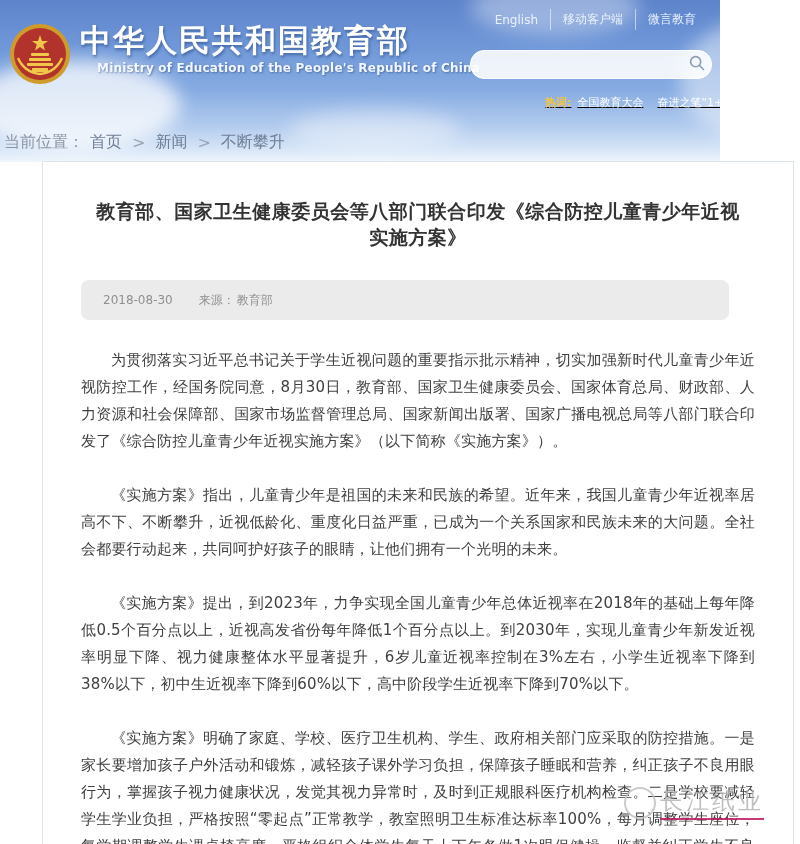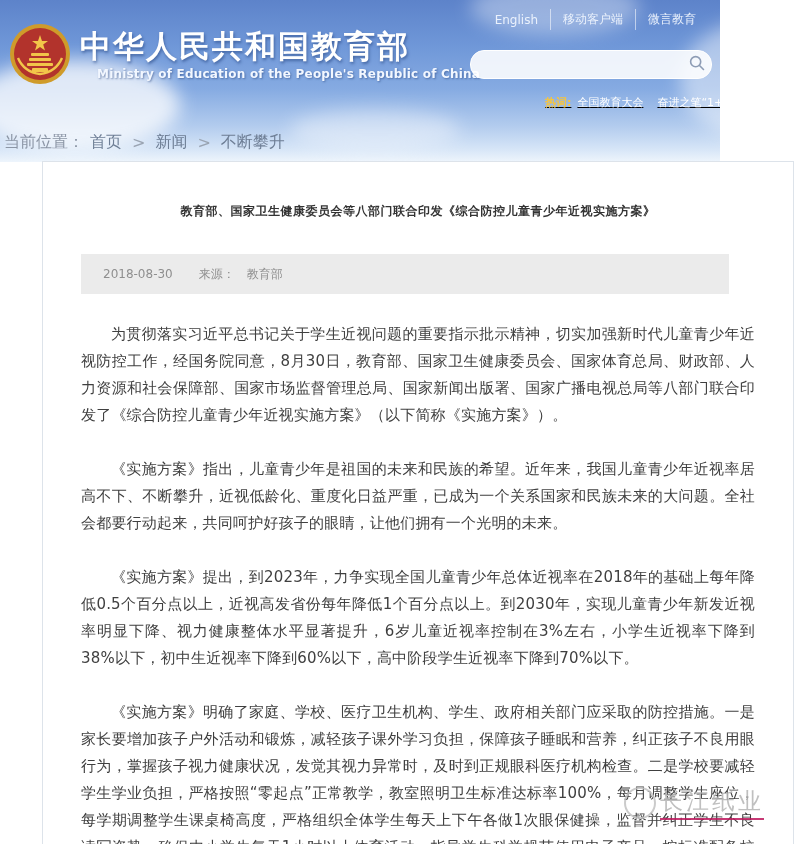--- a/index.html
+++ b/index.html
@@ -18,21 +18,21 @@
   .cloud.c1{left:-30px;top:60px;width:210px;height:90px;opacity:.75;}
   .cloud.c2{left:470px;top:-20px;width:170px;height:55px;opacity:.35;}
   .cloud.c3{left:680px;top:20px;width:160px;height:120px;opacity:.45;}
   .cloud.c4{left:290px;top:110px;width:170px;height:40px;opacity:.4;}
   .top-links{
     position:absolute;top:9px;right:12px;display:flex;align-items:center;
     font-size:12px;color:#eaf1fc;z-index:3;
   }
   .toplink{padding:2px 12px;cursor:pointer;white-space:nowrap;}
   .toplink + .toplink{border-left:1px solid rgba(255,255,255,.55);}
-  .brand{position:absolute;top:22px;left:8px;display:flex;align-items:center;z-index:3;}
+  .brand{position:absolute;top:22px;left:8px;display:flex;align-items:flex-start;z-index:3;}
   .emblem{width:64px;height:64px;flex:0 0 auto;}
   .brand-text{margin-left:8px;}
   .brand-cn{
     font-size:31px;font-weight:bold;color:#ffffff;letter-spacing:2px;line-height:36px;
     text-shadow:1px 2px 3px rgba(30,60,120,.55);
   }
   .brand-en{
     font-size:12px;font-weight:bold;color:#f2f7ff;margin-top:3px;letter-spacing:.2px;
     text-shadow:1px 1px 2px rgba(30,60,120,.5);
     margin-left:17px;
@@ -60,29 +60,29 @@
   .breadcrumb .bc-link{color:#6e7e95;margin:0 6px;cursor:pointer;}
   .breadcrumb .bc-sep{color:#9aa4b2;margin:0 4px;}
   
   .content{
     position:absolute;top:161px;left:42px;width:752px;height:1100px;
     background:#ffffff;border:1px solid #dde3ea;box-sizing:border-box;
     padding:0 38px;
   }
   .article-title{
     margin:36px 10px 0 10px;text-align:center;
-    font-size:12px;font-weight:bold;color:#333333;line-height:26px;letter-spacing:.5px;
+    font-size:19px;font-weight:bold;color:#333333;line-height:26px;letter-spacing:.5px;
   }
   .date-bar{
     margin-top:30px;height:40px;background:#ebebeb;width:648px;
-    display:flex;align-items:center;font-size:12px;color:#8f8f8f;
+    display:flex;align-items:center;font-size:12px;color:#8f8f8f;border-radius:8px;
   }
   .date-bar .d-date{margin-left:22px;}
   .date-bar .d-src-label{margin-left:26px;}
-  .date-bar .d-src{margin-left:12px;}
+  .date-bar .d-src{margin-left:2px;}
   .article-body p{
     margin:27px 0 0 0;
     font-size:15px;line-height:27px;color:#404040;
     text-indent:2em;text-align:justify;letter-spacing:.2px;
   }
   
   .watermark{
     position:absolute;top:786px;left:624px;z-index:6;
     display:flex;align-items:center;color:#b5b5b5;opacity:.85;
   }

